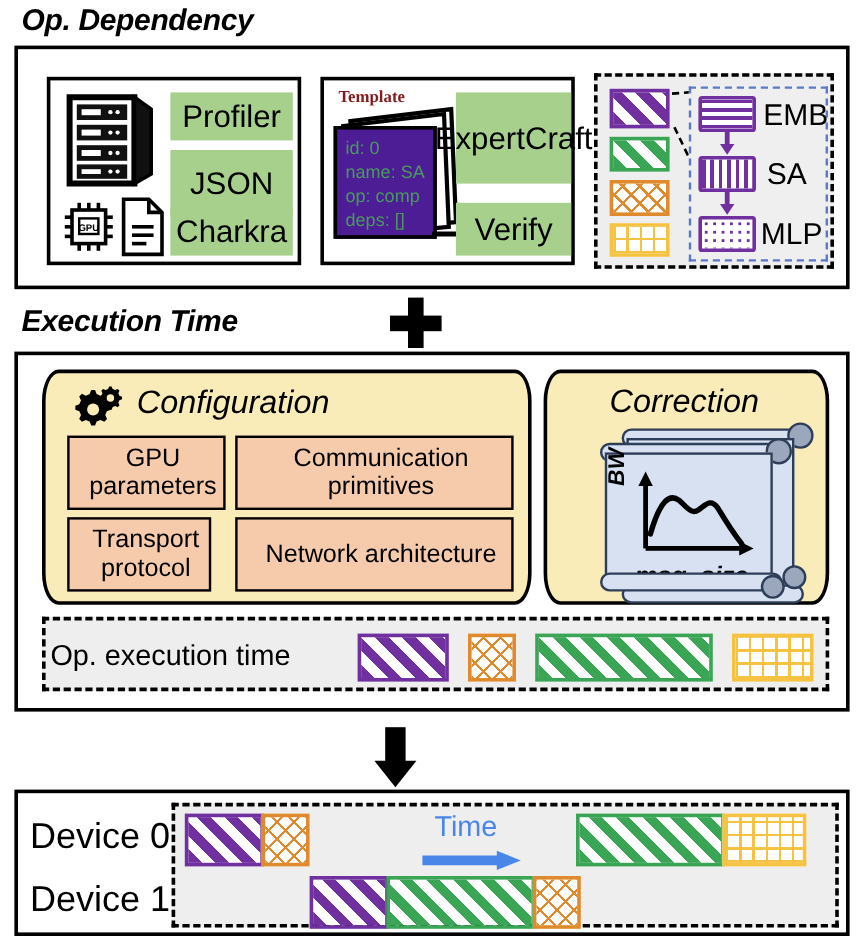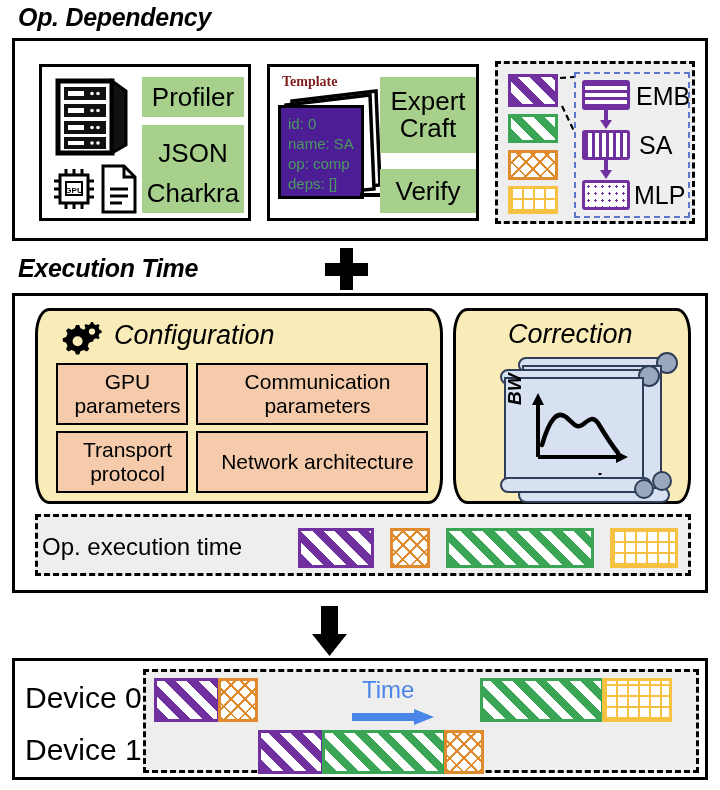--- a/index.html
+++ b/index.html
@@ -299,21 +299,21 @@
         <div>id: 0</div>
         <div>name: SA</div>
         <div>op: comp</div>
         <div>deps: []</div>
       </div>
 
       <svg style="position:absolute;left:90px;top:120px;" width="40" height="16">
         <line x1="0" y1="8" x2="36" y2="8" stroke="#000" stroke-width="4"></line>
       </svg>
 
-      <div class="green-chip" style="left:110px;top:10px;width:96px;height:76px;flex-direction:column;">
+      <div class="green-chip" style="left:110px;top:10px;width:96px;height:76px;flex-direction:row;">
 
         <span>Expert</span>
         <span>Craft</span>
       </div>
       <div class="green-chip" style="left:110px;top:102px;width:96px;height:44px;">Verify</div>
     </div>
 
     <div class="box-dashed" style="left:480px;top:20px;width:200px;height:163px;">
 
       <div class="sw purple p-diag-purple" style="left:10px;top:10px;width:50px;height:33px;"></div>
@@ -369,23 +369,23 @@
             <circle cx="34" cy="10.6" r="3.1" fill="#faecb8"></circle>
           </g>
         </svg>
       </div>
       <div class="yellow-title" style="left:76px;top:9px;">Configuration</div>
 
       <div class="peach" style="left:18px;top:52px;width:132px;height:62px;">
         <span>GPU parameters</span>
       </div>
       <div class="peach" style="left:158px;top:52px;width:232px;height:62px;">
-        <span>Communication parameters</span>
-      </div>
-      <div class="peach" style="left:18px;top:120px;width:132px;height:62px;">
+        <span>Communication primitives</span>
+      </div>
+      <div class="peach" style="left:18px;top:120px;width:120px;height:62px;">
         <span>Transport protocol</span>
       </div>
       <div class="peach" style="left:158px;top:120px;width:232px;height:62px;">
         <span>Network architecture</span>
       </div>
     </div>
 
     <div class="yellowbox" style="left:438px;top:12px;width:238px;height:196px;">
       <div class="yellow-title" style="left:52px;top:8px;">Correction</div>
 

